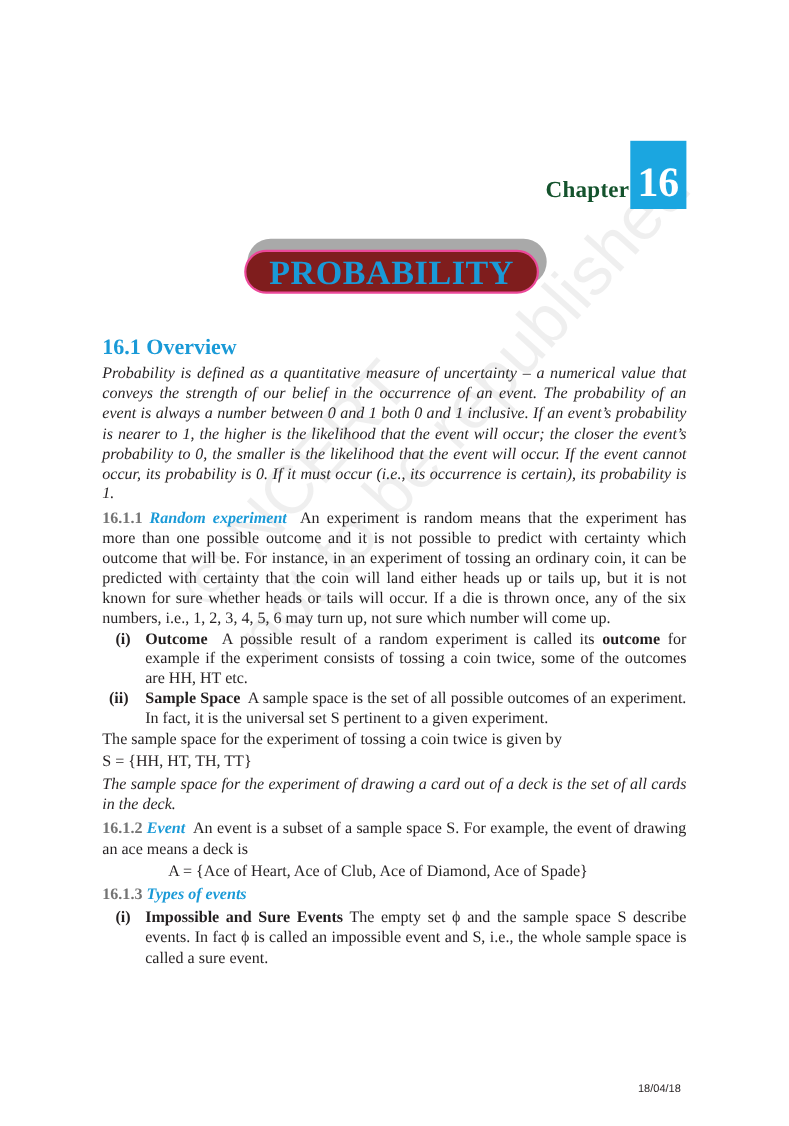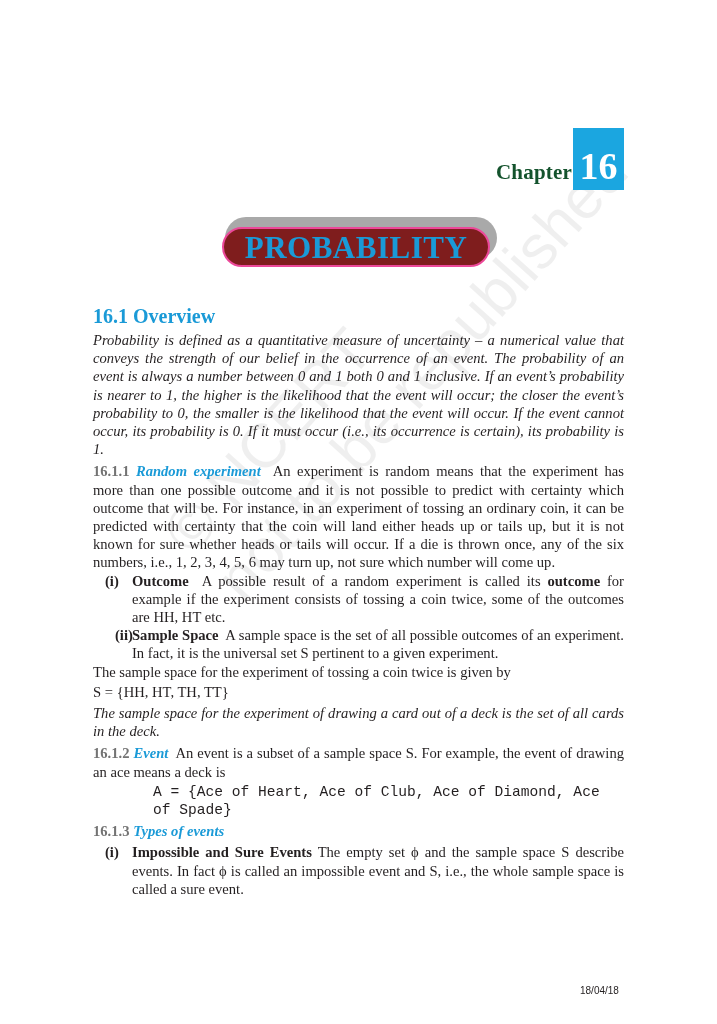--- a/index.html
+++ b/index.html
@@ -23,23 +23,23 @@
                 font-size: 31px; font-weight: bold; color: #1a9ad7; letter-spacing: 0.5px; line-height: 34px; }
 
   .content { position: absolute; left: 93px; top: 306px; width: 531px; font-size: 14.6px; line-height: 18.2px; }
   .sec-title { color: #1a9ad7; font-weight: bold; font-size: 20px; margin: 0 0 5px 0; line-height: 20px; }
   p { margin: 0; text-align: justify; }
   .para { margin-bottom: 4px; font-style: italic; }
   .num { color: #737373; font-weight: bold; }
   .sub { color: #1a9ad7; font-weight: bold; font-style: italic; }
   .item { position: relative; padding-left: 39px; text-align: justify; }
   .item .roman { position: absolute; left: 12px; top: 0; font-weight: bold; }
-  .item .roman.ii { left: 22px; }
+  .item .roman.ii { left: 6px; }
   .b { font-weight: bold; }
-  .eq-a { padding-left: 60px; margin: 2px 0 3px 0; font-family: Liberation Mono, monospace; }
+  .eq-a { padding-left: 60px; margin: 2px 0 3px 0; }
   .eq-s { text-align: left; margin: 2px 0 3px 0; }
 
   .footer-date { position: absolute; left: 580px; top: 985px; font-family: Liberation Sans, sans-serif;
                  font-size: 10px; color: #231f20; }
 
   .watermark { position: absolute; left: 150px; top: 520px; transform: rotate(-48deg); transform-origin: left top;
                font-family: "Liberation Sans", "DejaVu Sans", sans-serif; font-size: 62px; color: #000;
                opacity: 0.06; white-space: nowrap; pointer-events: none; line-height: 70px; }
   .watermark div { white-space: nowrap; }
 </style>

